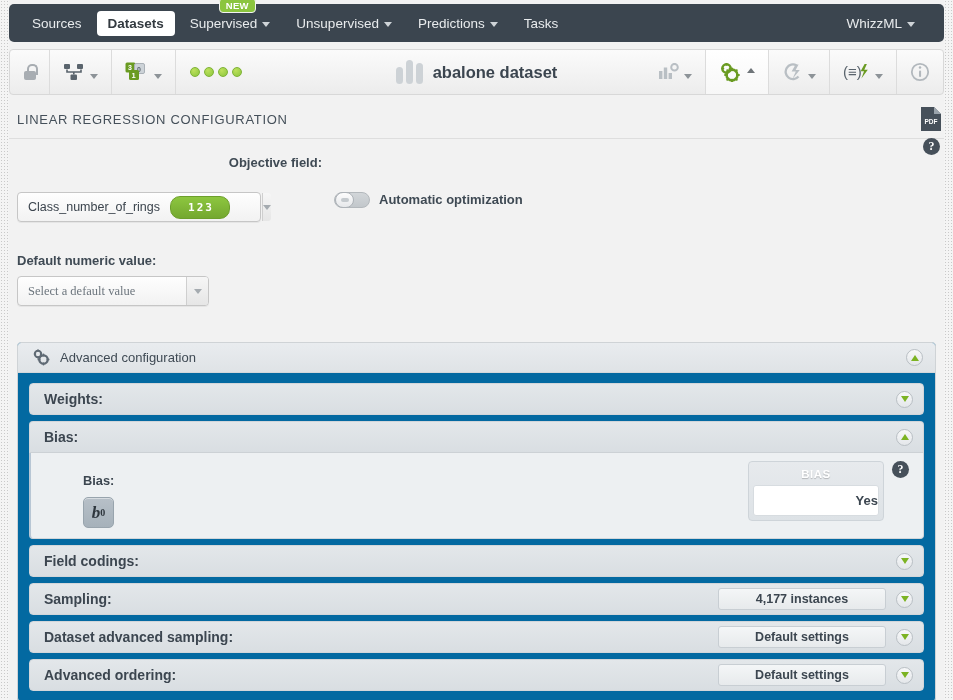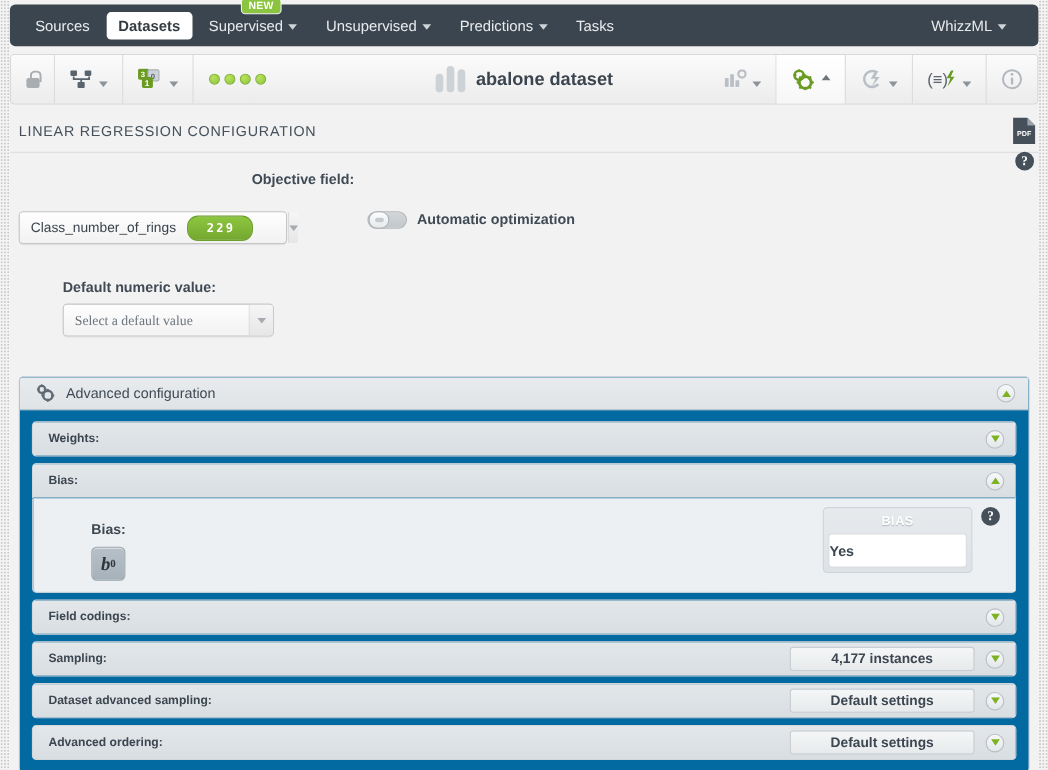--- a/index.html
+++ b/index.html
@@ -168,21 +168,21 @@
     width: 19px; height: 16px; border-radius: 9px;
     background: linear-gradient(#fdfdfd,#e6e8ea);
     border: 1px solid #aeb3b8;
   }
   .toggle .knob:after{
     content:""; position:absolute; left:5px; top:5px; width:8px;height:4px;
     border-radius:3px; background:#c5cace;
   }
   .toggle-label { font-size: 13px; font-weight: bold; color: #3f4a54; }
 
-  .row-default { padding: 31px 8px 0 8px; margin-left: 40px; }
+  .row-default { padding: 31px 8px 0 8px; }
   .default-select { width: 192px; font-family: Liberation Serif, serif; }
 
   
   .adv {
     margin: 36px 8px 0 8px;
     border: 1px solid #cfd3d6; border-radius: 4px;
     background: #0369a1; overflow: hidden;
   }
   .adv-head {
     height: 30px; display: flex; align-items: center; gap: 9px;
@@ -195,21 +195,21 @@
 
   .panels { padding: 10px 11px 10px 11px; display: flex; flex-direction: column; gap: 6px; }
   .panel { border-radius: 4px; }
   .panel-head {
     height: 32px; display: flex; align-items: center;
     padding: 0 10px 0 14px; cursor: pointer;
     background: linear-gradient(#e3e7ea,#d9dee2);
     border: 1px solid #d2d6da; border-radius: 4px;
   }
   .panel.open > .panel-head { border-radius: 4px 4px 0 0; border-bottom-color: #ccd1d5; }
-  .panel-head .t { font-size: 11px; font-weight: bold; color: #3c4650; flex: 1; }
+  .panel-head .t { font-size: 14px; font-weight: bold; color: #3c4650; flex: 1; }
   .panel-body {
     background: #edf0f2;
     border: 1px solid #d2d6da; border-top: none;
     border-left: 2px solid #b7c6d4;
     border-radius: 0 0 4px 4px;
     position: relative;
     min-height: 86px;
   }
 
   .chev {
@@ -255,21 +255,21 @@
     background: linear-gradient(#e7eaed,#dde2e6);
     padding: 4px;
   }
   .bias-card .hd {
     text-align: center; font-size: 11.5px; font-weight: bold;
     color: #ffffff; letter-spacing: .5px; padding: 2px 0 5px 0;
     text-shadow: 0 1px 1px rgba(0,0,0,.22);
   }
   .bias-card .bd {
     background: #ffffff; border: 1px solid #d7dce0; border-radius: 3px;
-    text-align: left; font-size: 13px; font-weight: bold; color: #3c4650;
+    text-align: right; font-size: 13px; font-weight: bold; color: #3c4650;
     padding: 7px 0;
   }
   .help-card { position: absolute; right: 14px; top: 8px; }
 
   
   .glyph { display: flex; align-items: center; }
   svg { display: block; }
 </style>
 </head>
 <body>
@@ -440,21 +440,21 @@
 
     <div class="help-pos">
       <div class="help-dark">?</div>
     </div>
 
     <div class="row-objective">
       <div class="col-a">
         <div class="fld-label">Objective field:</div>
         <div class="select-box objective-select">
           <span class="val">Class_number_of_rings</span>
-          <span class="num-badge">229</span>
+          <span class="num-badge">123</span>
           <span class="arrow">
               <i></i>
             </span>
         </div>
       </div>
 
       <div class="toggle-wrap">
         <div class="toggle">
           <span class="knob"></span>
         </div>

